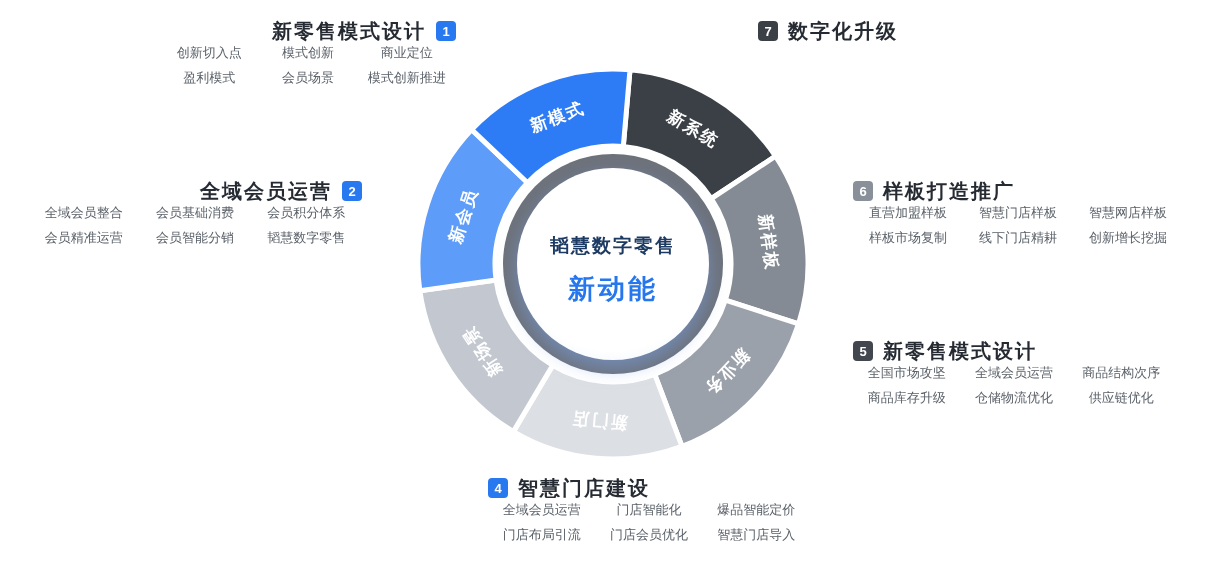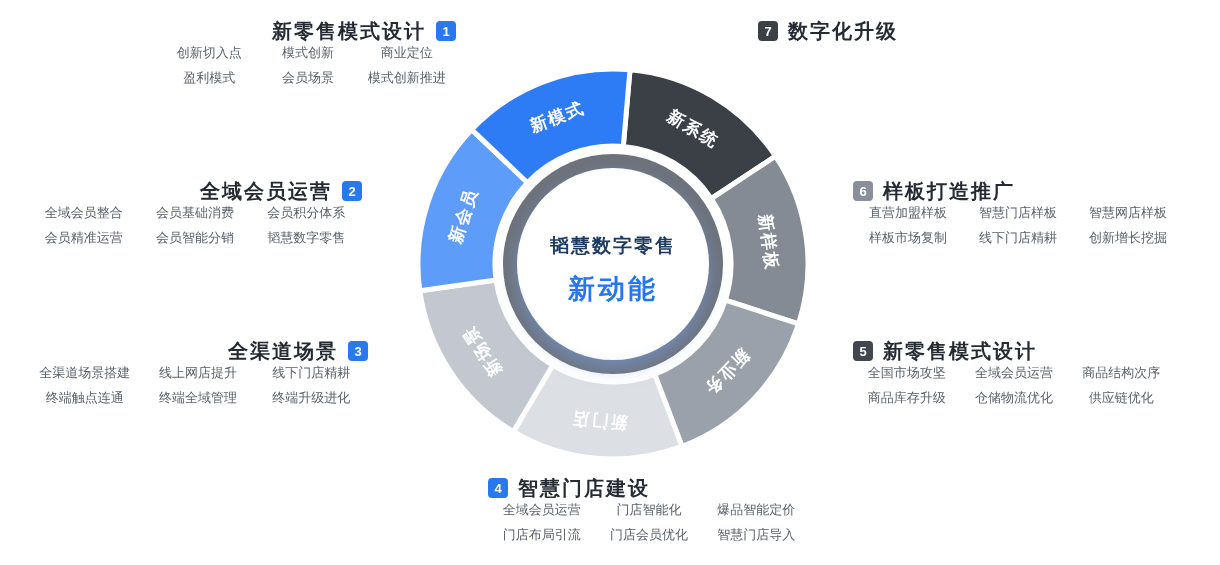--- a/index.html
+++ b/index.html
@@ -82,34 +82,20 @@
     <div class="sec-grid">
       <span class="item">全域会员整合</span>
       <span class="item">会员基础消费</span>
       <span class="item">会员积分体系</span>
       <span class="item">会员精准运营</span>
       <span class="item">会员智能分销</span>
       <span class="item">韬慧数字零售</span>
     </div>
   </div>
 
-  <div class="section side-left" style="left:28px; top:340px; width:340px;">
-    <div class="sec-header">
-      <span class="sec-title">全渠道场景</span>
-      <span class="badge" style="background: rgb(40, 120, 240);">3</span>
-    </div>
-    <div class="sec-grid">
-      <span class="item">全渠道场景搭建</span>
-      <span class="item">线上网店提升</span>
-      <span class="item">线下门店精耕</span>
-      <span class="item">终端触点连通</span>
-      <span class="item">终端全域管理</span>
-      <span class="item">终端升级进化</span>
-    </div>
-  </div>
 
   <div class="section side-right" style="left:488px; top:477px; width:322px;">
     <div class="sec-header">
       <span class="badge" style="background: rgb(40, 120, 240);">4</span>
       <span class="sec-title">智慧门店建设</span>
     </div>
     <div class="sec-grid">
       <span class="item">全域会员运营</span>
       <span class="item">门店智能化</span>
       <span class="item">爆品智能定价</span>

